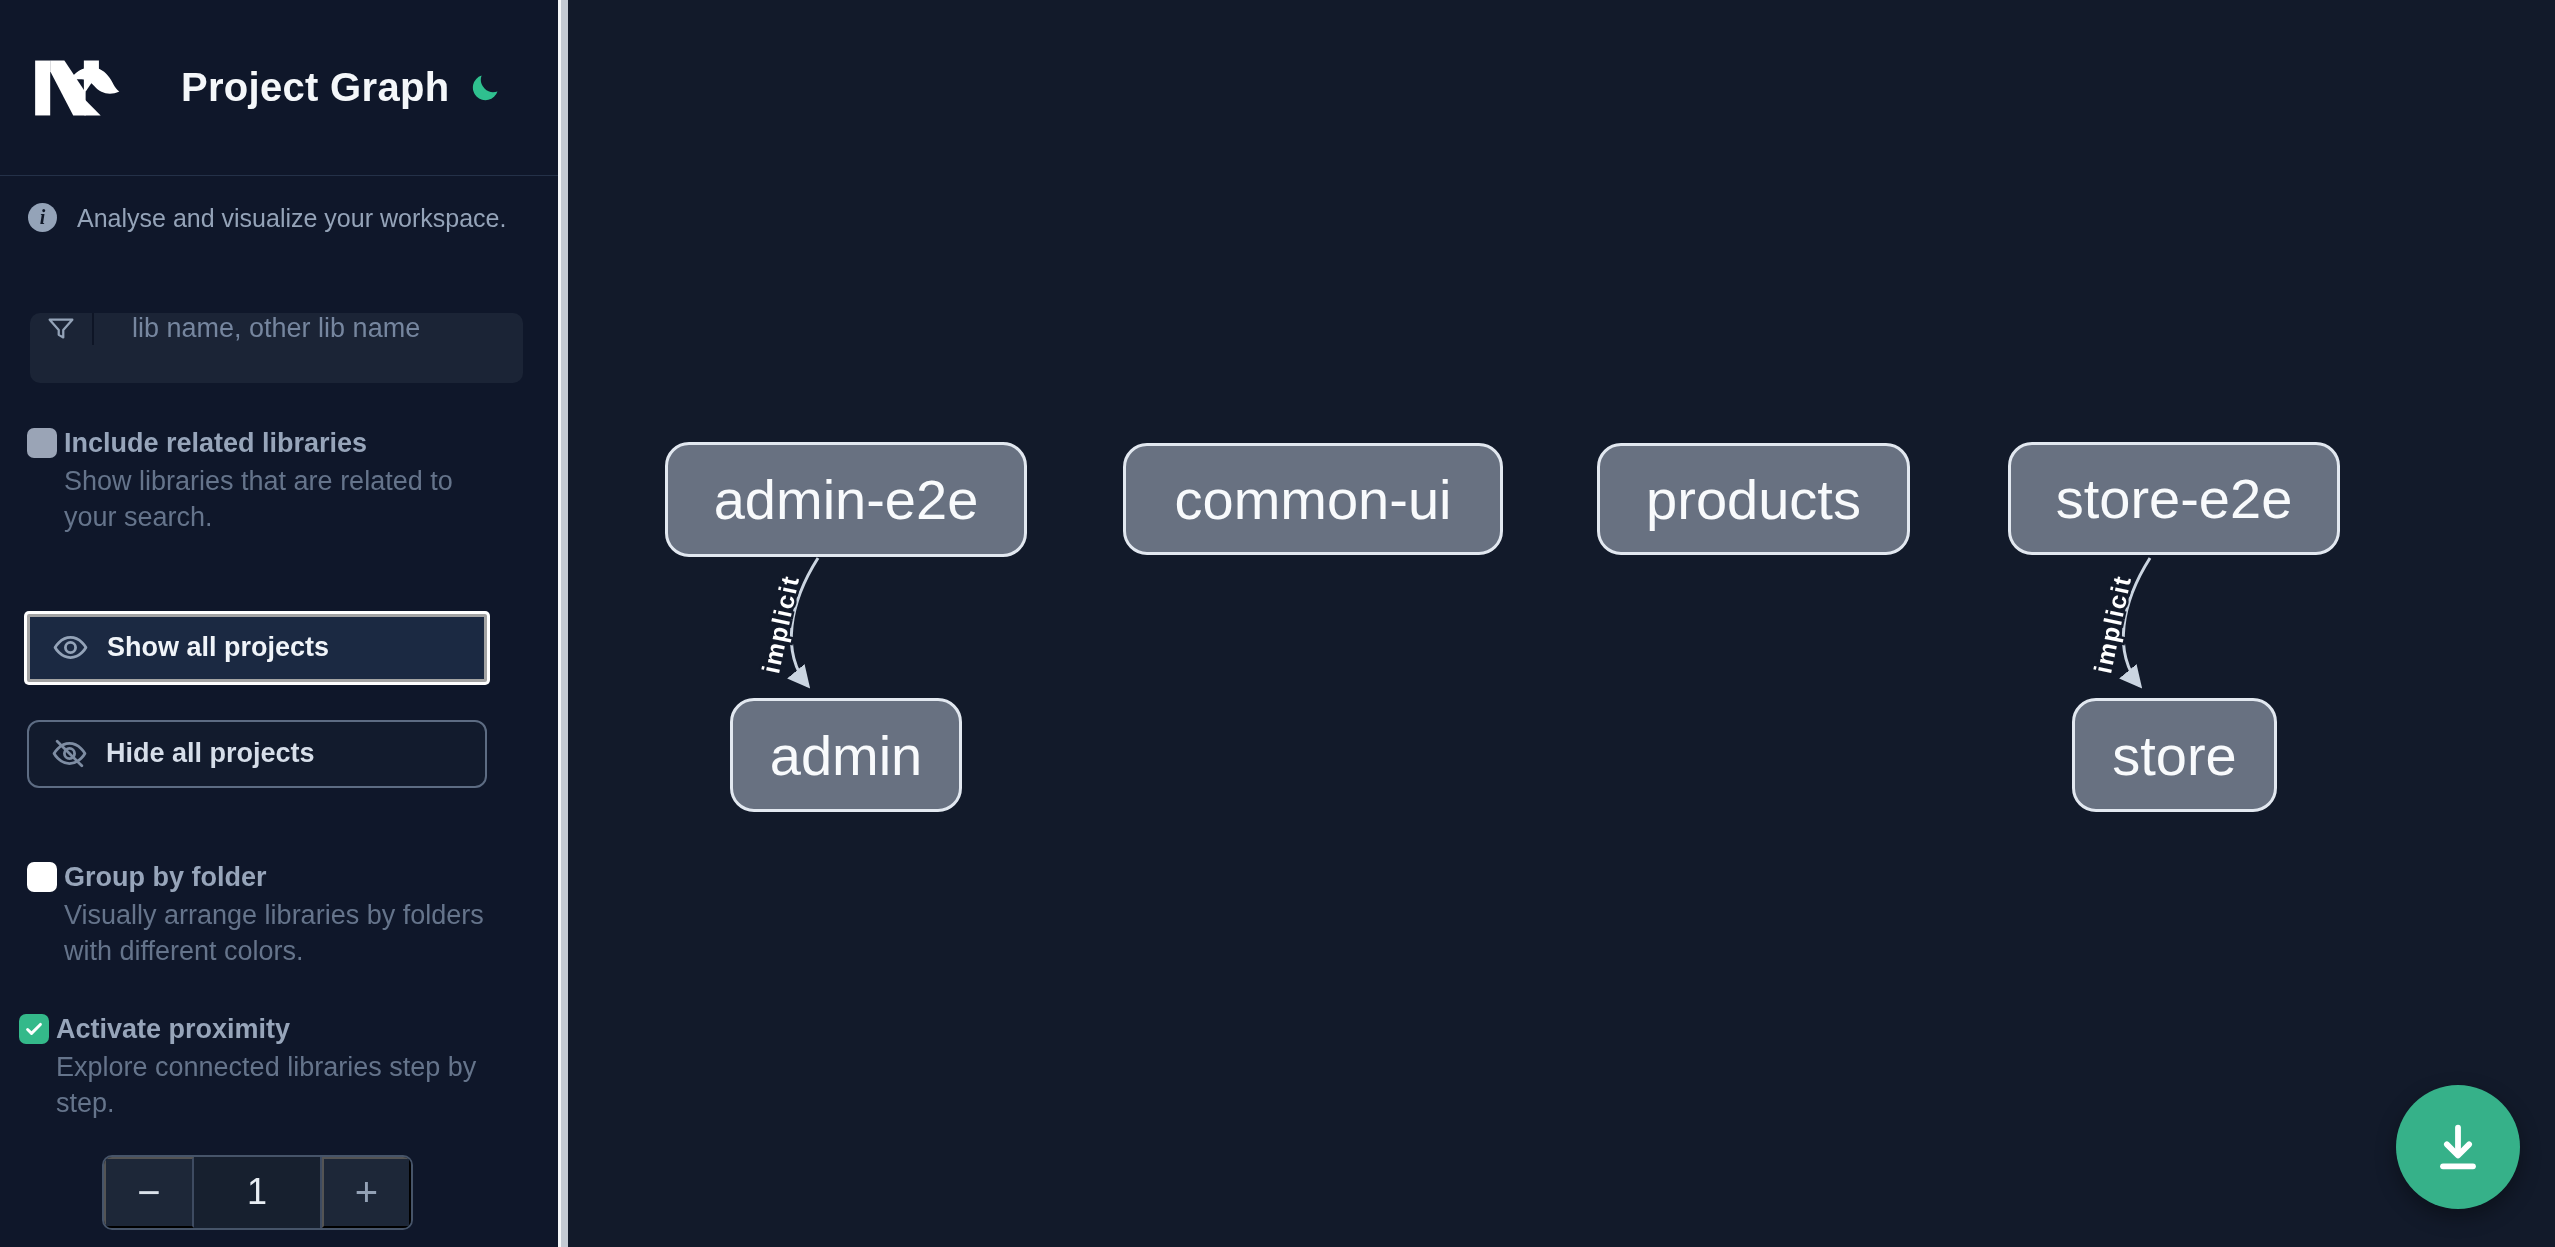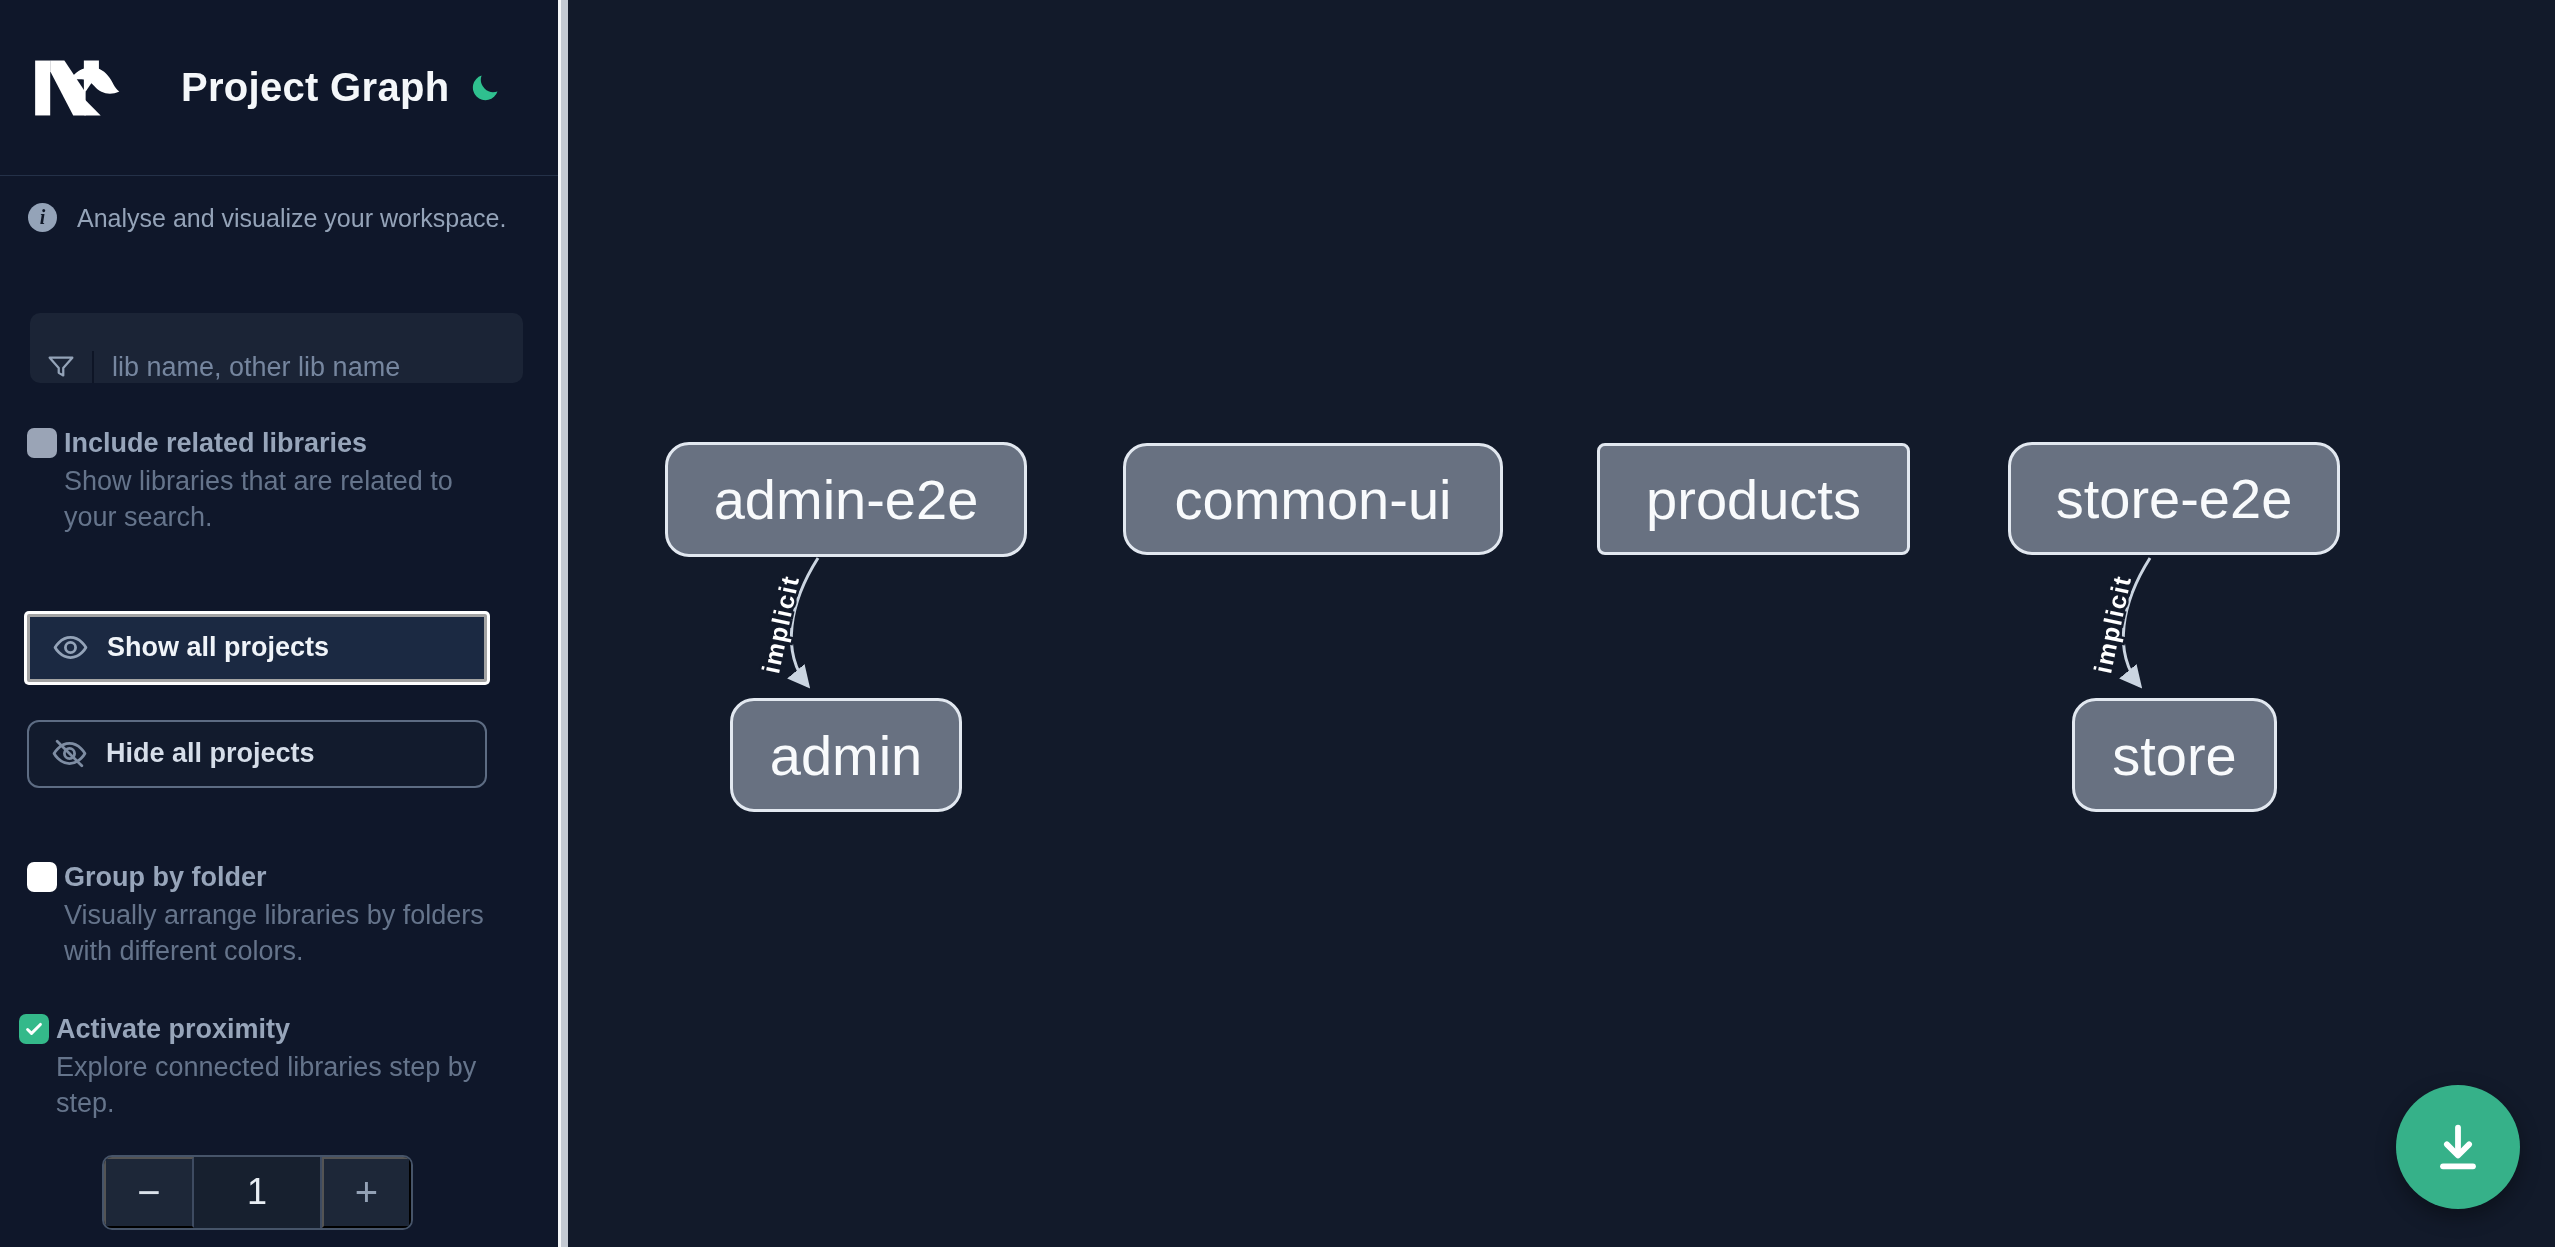--- a/index.html
+++ b/index.html
@@ -21,21 +21,21 @@
   .moon-btn { margin-left:auto; background:none; border:none; cursor:pointer; line-height:0; }
   .moon-btn svg { width:34px; height:36px; }
 
   .info-row { display:flex; align-items:flex-start; gap:20px; padding:26px 48px 0 28px;
     color:#94a3b8; font-size:25px; line-height:1.3; }
   .info-badge { flex:none; width:29px; height:29px; border-radius:50%; background:#94a3b8;
     color:#101828; display:flex; align-items:center; justify-content:center;
     font:italic 700 20px "Liberation Serif", serif; margin-top:1px; }
 
   .search-box { margin:78px 0 0 30px; width:493px; height:70px; background:#1b2436;
-    border-radius:10px; display:flex; align-items:flex-end; overflow:hidden; }
+    border-radius:10px; display:flex; align-items:flex-start; overflow:hidden;gap:20px; }
   .search-icon-cell { width:64px; flex:none; display:flex; align-items:center; justify-content:center;
     border-right:2px solid #0e1526; }
   .search-icon-cell svg { width:32px; height:32px; }
   .search-input { flex:1; background:transparent; border:none; outline:none; padding:0 18px;
     font-family:inherit; font-size:27px; color:#cbd5e1; }
   .search-input::placeholder { color:#76869f; }
 
   .opt { display:flex; gap:7px; padding:0 46px 0 27px; }
   .opt .checkbox { flex:none; width:30px; height:30px; border-radius:7px; margin-top:3px;
     display:flex; align-items:center; justify-content:center; cursor:pointer; }
@@ -192,21 +192,21 @@
         </marker>
       </defs>
     <path class="edge" d="M 250 558 C 222 602, 212 652, 240 686" marker-end="url(#arrow)"></path>
         <text class="edge-label" x="221" y="626" transform="rotate(-78 221 626)">implicit</text>
         <path class="edge" d="M 1582 558 C 1554 602, 1544 652, 1572 686" marker-end="url(#arrow)"></path>
         <text class="edge-label" x="1553" y="626" transform="rotate(-78 1553 626)">implicit</text>
       </svg>
     <div id="nodes-layer">
         <div class="node" style="left: 97px; top: 442px; width: 362px; height: 115px;">admin-e2e</div>
         <div class="node" style="left: 555px; top: 443px; width: 380px; height: 112px;">common-ui</div>
-        <div class="node" style="left: 1029px; top: 443px; width: 313px; height: 112px; border-radius: 8px;">products</div>
+        <div class="node" style="left: 1029px; top: 443px; width: 313px; height: 112px;">products</div>
         <div class="node" style="left: 1440px; top: 442px; width: 332px; height: 113px;">store-e2e</div>
         <div class="node" style="left: 162px; top: 698px; width: 232px; height: 114px;">admin</div>
         <div class="node" style="left: 1504px; top: 698px; width: 205px; height: 114px;">store</div>
       </div>
 
     <button class="fab">
       <svg viewBox="0 0 24 24" fill="none" stroke="#ffffff" stroke-width="2.4" stroke-linecap="round" stroke-linejoin="round">
         <path d="M12 4v10.5"></path>
         <path d="M7.4 10.9 12 15.5l4.6-4.6"></path>
         <path d="M5.8 20h12.4"></path>

